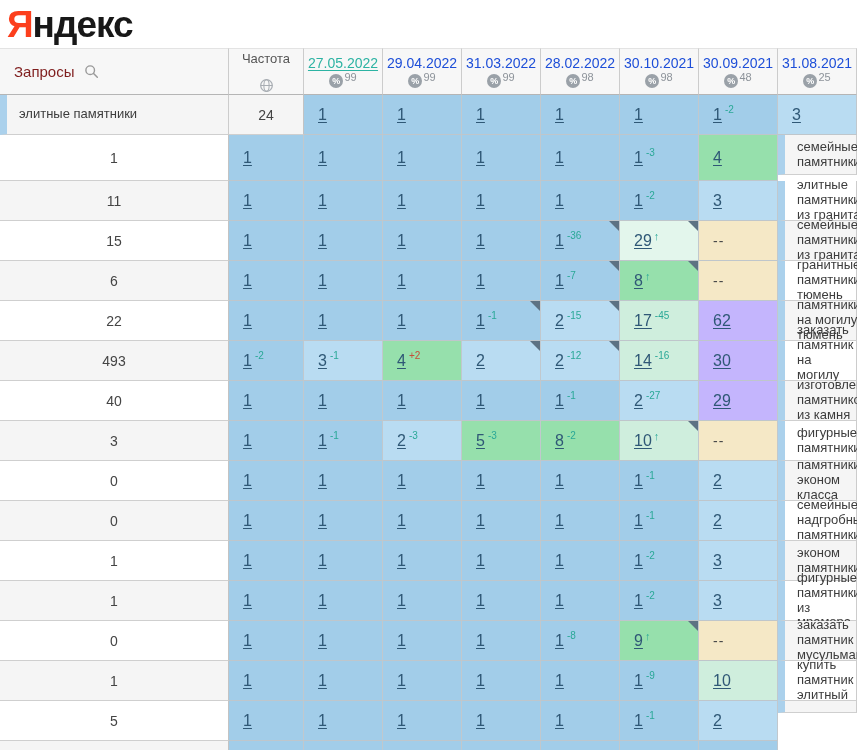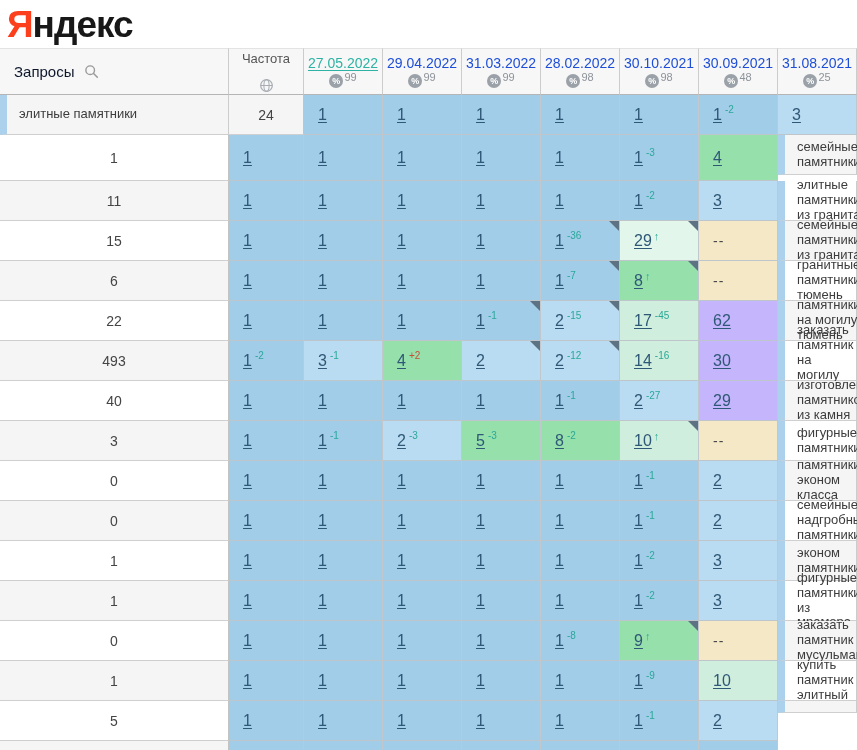--- a/index.html
+++ b/index.html
@@ -16,21 +16,21 @@
     display:grid;
     grid-template-columns:229px 75px repeat(7,79px);
     width:857px;
   }
   
   .hcell{
     background:#f7f7f7;height:47px;box-sizing:border-box;
     border-top:1px solid #e3e3e3;border-bottom:1px solid #b5b5b5;border-right:1px solid #cccccc;
   }
   .h-queries{display:flex;align-items:center;padding-left:14px;gap:9px;}
-  .h-queries .lbl{font-size:15px;color:#0f172a;}
+  .h-queries .lbl{font-size:15px;color:#7f1d1d;}
   .h-freq{display:flex;flex-direction:column;align-items:center;justify-content:center;gap:12px;}
   .h-freq .lbl{font-size:13px;color:#555;}
   .h-date{display:flex;flex-direction:column;align-items:center;justify-content:center;gap:1px;}
   .h-date .dlabel{font-size:14px;color:#1d4ed8;text-decoration:none;cursor:pointer;}
   .h-date .dlabel.active{color:#2cb3a3;text-decoration:underline;text-underline-offset:2px;}
   .badge{display:flex;align-items:flex-start;}
   .badge .circ{
     width:14px;height:14px;border-radius:50%;background:#9aa1a8;color:#fff;
     font-size:9px;font-weight:700;display:flex;align-items:center;justify-content:center;margin-top:2px;
   }

